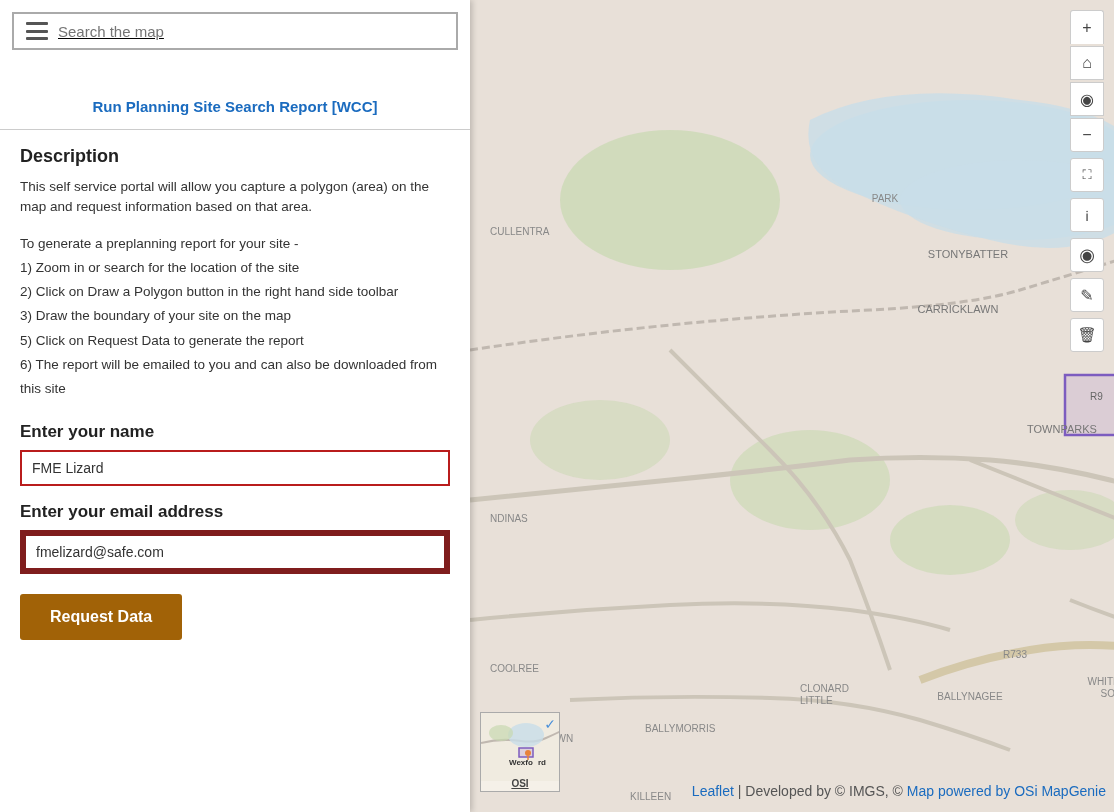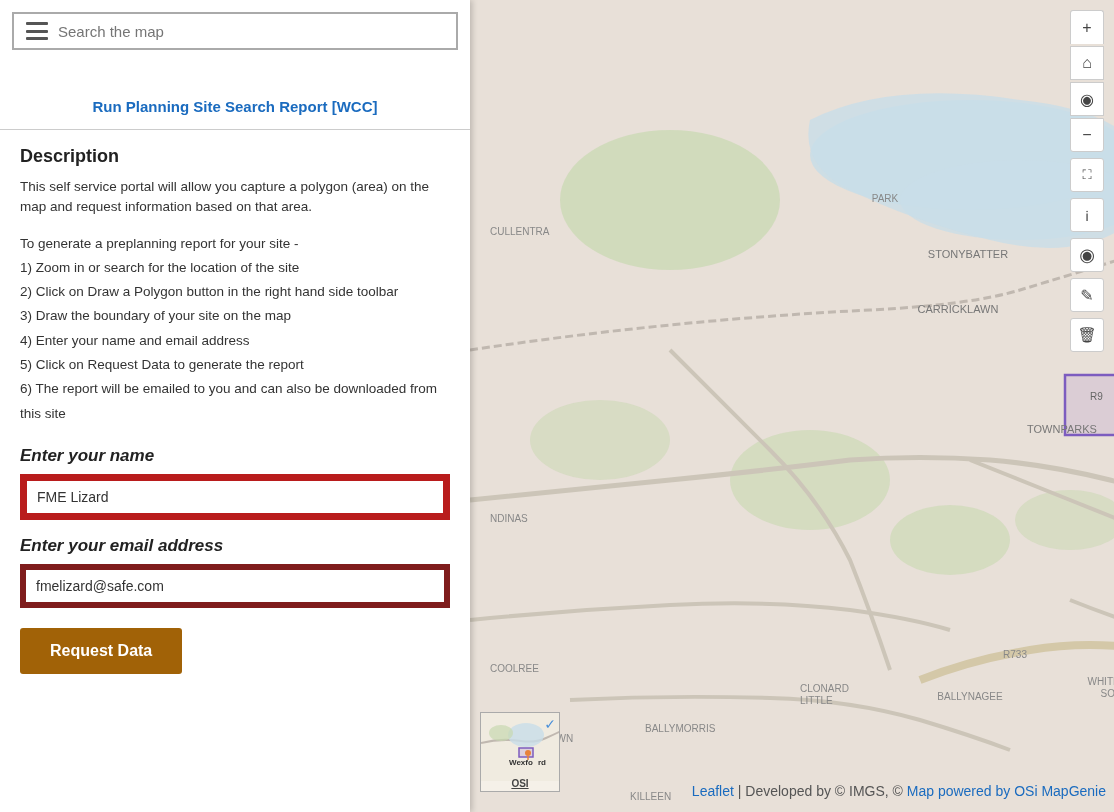--- a/index.html
+++ b/index.html
@@ -26,20 +26,21 @@
     }
 
     .search-bar {
       display: flex;
       align-items: center;
       border: 2px solid #aaa;
       margin: 12px;
       padding: 8px 12px;
       gap: 10px;
       background: #fff;
+      text-decoration: underline;
     }
 
     .search-bar .hamburger-icon {
       width: 22px;
       height: 18px;
       display: flex;
       flex-direction: column;
       justify-content: space-between;
       cursor: pointer;
       flex-shrink: 0;
@@ -94,28 +95,27 @@
       line-height: 1.8;
       margin-bottom: 20px;
     }
 
     .form-label {
       font-size: 17px;
       font-weight: bold;
       color: #222;
       margin-bottom: 8px;
       display: block;
-      font-style: italic;
     }
 
     .form-input {
       width: 100%;
       padding: 8px 10px;
       font-size: 14px;
-      border: 7px solid #b91c1c;
+      border: 2px solid #b91c1c;
       outline: none;
       margin-bottom: 16px;
       color: #333;
     }
 
     .email-input {
       border: 6px solid #7f1d1d;
     }
 
     .request-btn {
@@ -236,21 +236,20 @@
 
       <div class="section-title">Description</div>
 
       <p class="description-text">This self service portal will allow you capture a polygon (area) on the map and request information based on that area.</p>
 
       <div class="steps-list">
           <div>To generate a preplanning report for your site -</div>
           <div>1) Zoom in or search for the location of the site</div>
           <div>2) Click on Draw a Polygon button in the right hand side toolbar</div>
           <div>3) Draw the boundary of your site on the map</div>
-          <div>4) Enter your name and email address</div>
           <div>5) Click on Request Data to generate the report</div>
           <div>6) The report will be emailed to you and can also be downloaded from this site</div>
         </div>
 
       <label class="form-label">Enter your name</label>
       <input type="text" class="form-input" value="FME Lizard" style="">
 
       <label class="form-label">Enter your email address</label>
       <input type="email" class="form-input email-input" value="fmelizard@safe.com" style="">
 

